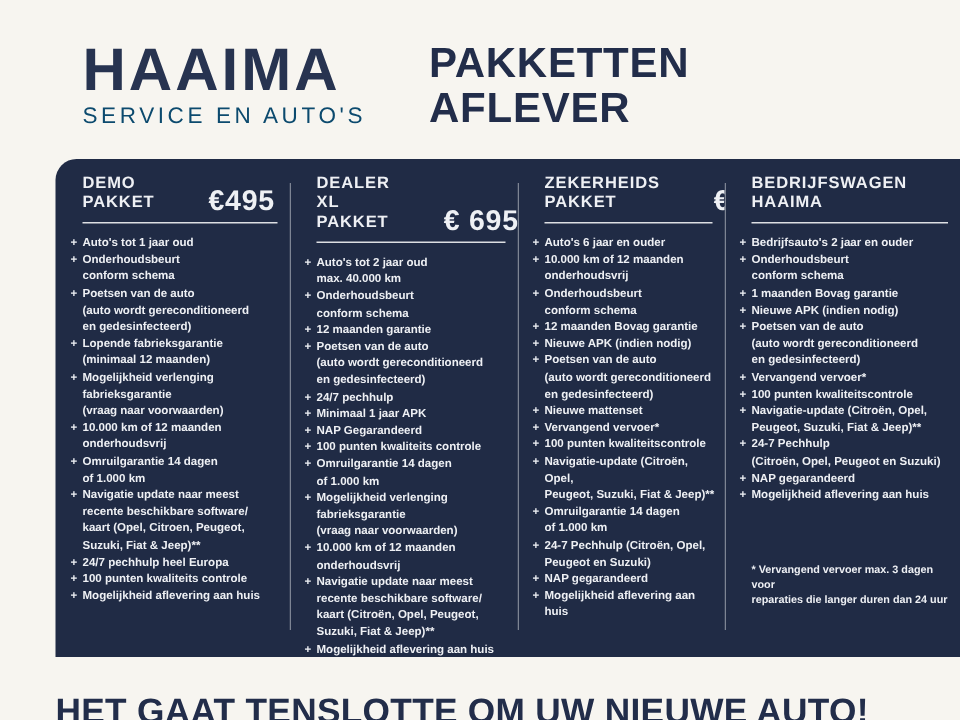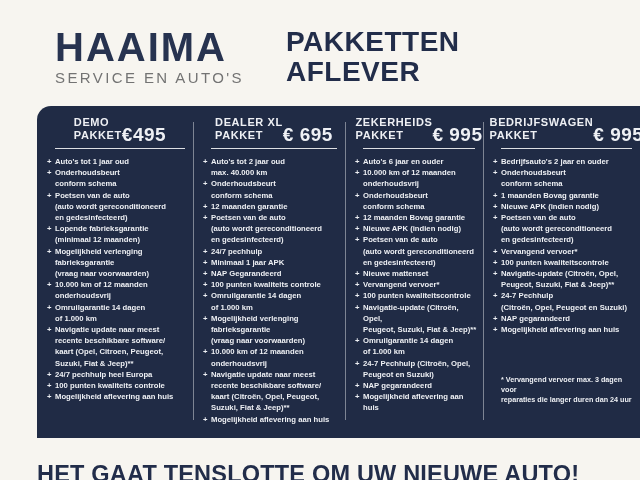--- a/index.html
+++ b/index.html
@@ -4,34 +4,34 @@
 <style>
   html,body{margin:0;padding:0;}
   body{
     width:640px;height:480px;overflow:hidden;position:relative;
     background:#f7f5f0;
     font-family:"Liberation Sans",sans-serif;
   }
   
   .logo{position:absolute;left:55px;top:28px;color:#273350;}
   .logo-name{font-size:40px;font-weight:700;letter-spacing:2px;line-height:38px;}
-  .logo-sub{font-size:15px;font-weight:400;letter-spacing:2.4px;color:#737373;margin-top:3px;}
+  .logo-sub{font-size:15px;font-weight:400;letter-spacing:2.4px;color:#0c4a6e;margin-top:3px;}
   .title{position:absolute;left:286px;top:27px;margin:0;color:#222d4a;
          font-size:28px;font-weight:700;line-height:30px;letter-spacing:0.5px;}
   .title span{display:block;}
   
   .panel{
     position:absolute;left:37px;top:106px;width:603px;height:332px;
     background:#202b45;border-radius:14px 0 0 0;
     display:grid;grid-template-columns:156px 152px 138px 157px;
     color:#eef0f4;box-sizing:border-box;
   }
   .col{position:relative;padding:10px 6px 0 10px;box-sizing:border-box;overflow:hidden;}
   .divider{position:absolute;left:0;top:16px;bottom:18px;width:1px;background:rgba(255,255,255,0.42);}
-  .col-head{display:flex;justify-content:center;align-items:flex-end;margin:0 2px 0 8px;}
+  .col-head{display:flex;justify-content:flex-start;align-items:flex-end;margin:0 2px 0 8px;gap:36px;}
   .col-name{font-size:11px;font-weight:700;letter-spacing:0.6px;line-height:13px;white-space:pre-line;}
   .col-price{font-size:19px;font-weight:700;letter-spacing:0.5px;white-space:nowrap;line-height:15px;}
   .rule{height:0;border-top:1.5px solid rgba(255,255,255,0.85);margin:6px 2px 7px 8px;}
   .items{list-style:none;margin:0;padding:0;}
   .items li{display:flex;font-size:7.7px;font-weight:700;line-height:11.2px;}
   .plus{flex:0 0 8px;width:8px;}
   .txt{flex:1;white-space:pre-line;overflow-wrap:break-word;}
   .footnotes{margin:40px 0 0 8px;font-size:7.2px;font-weight:700;line-height:10px;}
   .footnote{white-space:pre-line;margin-bottom:3px;}
   
@@ -262,21 +262,21 @@
         <li>
           <span class="plus">+</span>
           <span class="txt">Mogelijkheid aflevering aan huis</span>
         </li>
       </ul>
     </div>
     <div class="col">
       <div class="divider"></div>
       <div class="col-head">
         <div class="col-name">BEDRIJFSWAGEN
-PAKKET</div>
+HAAIMA</div>
         <div class="col-price">€ 995</div>
       </div>
       <div class="rule"></div>
       <ul class="items">
         <li>
           <span class="plus">+</span>
           <span class="txt">Bedrijfsauto's 2 jaar en ouder</span>
         </li>
         <li>
           <span class="plus">+</span>

